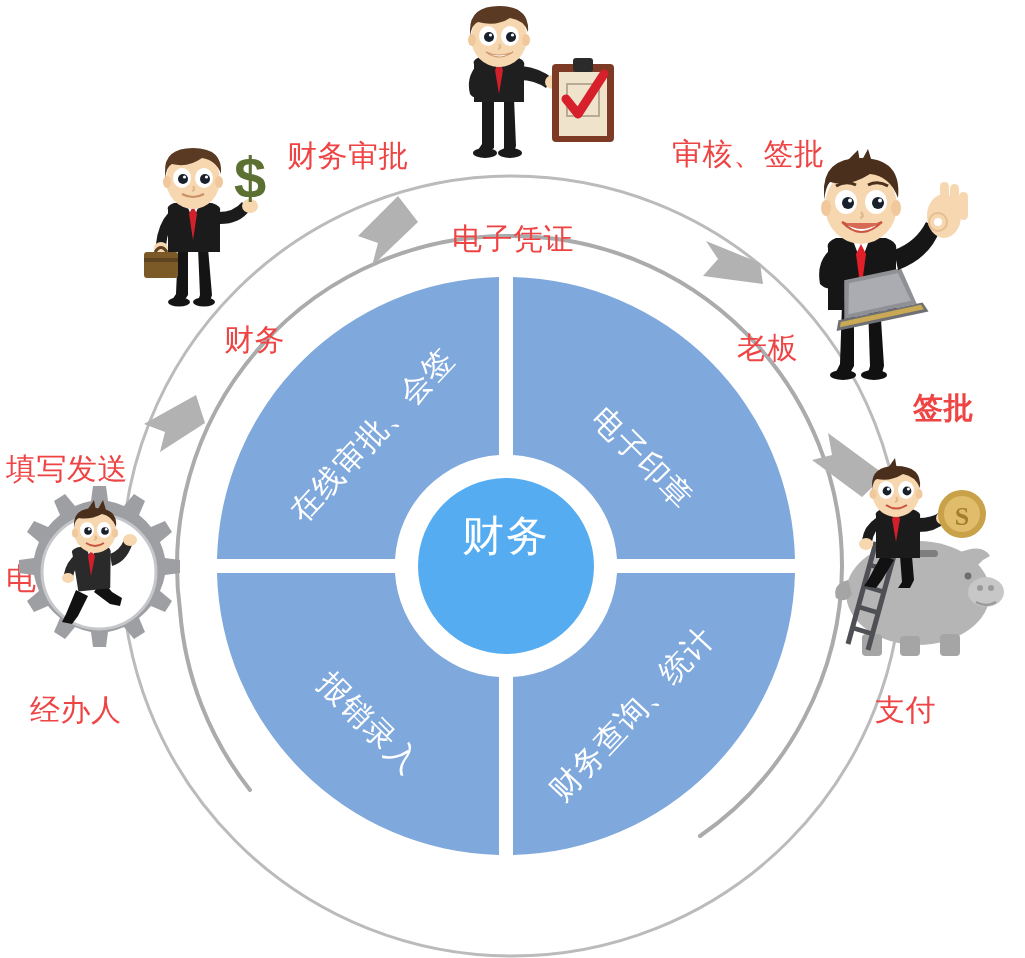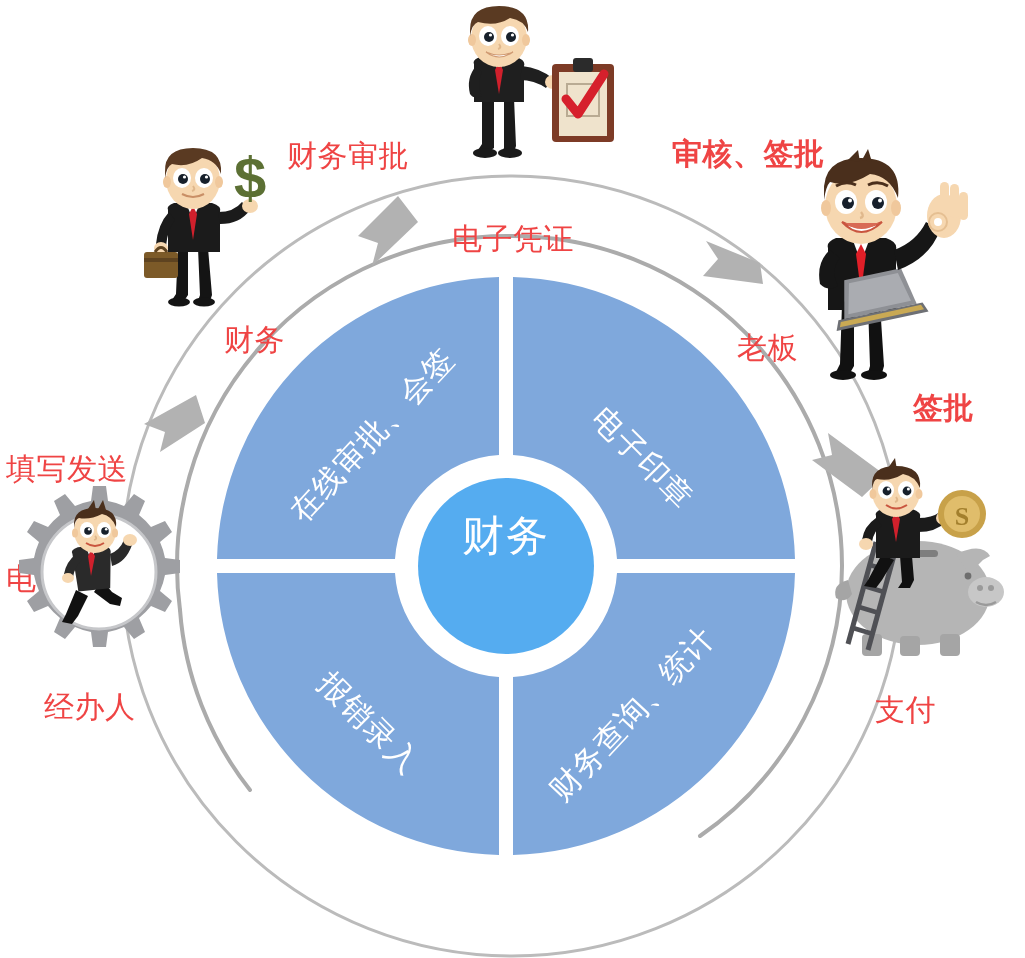--- a/index.html
+++ b/index.html
@@ -125,36 +125,36 @@
   <div class="quad-label" style="left:323px; top:657px; transform: rotate(45deg);">报销录入</div>
 
   <div class="quad-label" style="left:556px; top:775px; transform: rotate(-47deg);">财务查询、统计</div>
 
   <div class="center-title" style="left:406px; top:512px;">
     <div>财务</div>
   </div>
 
   <div class="lbl" style="left:287px; top:138px;">财务审批</div>
 
-  <div class="lbl" style="left:672px; top:136px;font-weight:bold;">审核、签批</div>
+  <div class="lbl" style="left:672px; top:136px;">审核、签批</div>
 
   <div class="lbl" style="left:452px; top:221px;">电子凭证</div>
 
   <div class="lbl" style="left:224px; top:322px;">财务</div>
 
   <div class="lbl" style="left:737px; top:330px;">老板</div>
 
   <div class="lbl two-line" style="left:6px; top:378px;">
     <div>填写发送</div>
     <div>电子凭证</div>
   </div>
 
   <div class="lbl" style="left:913px; top:390px;font-weight:bold;">签批</div>
 
-  <div class="lbl" style="left:44px; top:692px;font-family:Liberation Mono, monospace;">经办人</div>
+  <div class="lbl" style="left:30px; top:692px;">经办人</div>
 
   <div class="lbl" style="left:875px; top:692px;">支付</div>
 
   <svg class="layer" viewBox="0 0 1025 958" style="pointer-events:none;">
     <g transform="translate(460,2) scale(1.0)">
 
       <path d="M22 96 L22 142 L18 148 L28 150 L34 146 L34 96 Z" fill="#1a1a1a"></path>
       <path d="M44 96 L44 146 L42 150 L54 150 L56 144 L54 96 Z" fill="#1a1a1a"></path>
       <ellipse cx="25" cy="151" rx="12" ry="5" fill="#1a1a1a"></ellipse>
       <ellipse cx="50" cy="151" rx="12" ry="5" fill="#1a1a1a"></ellipse>

